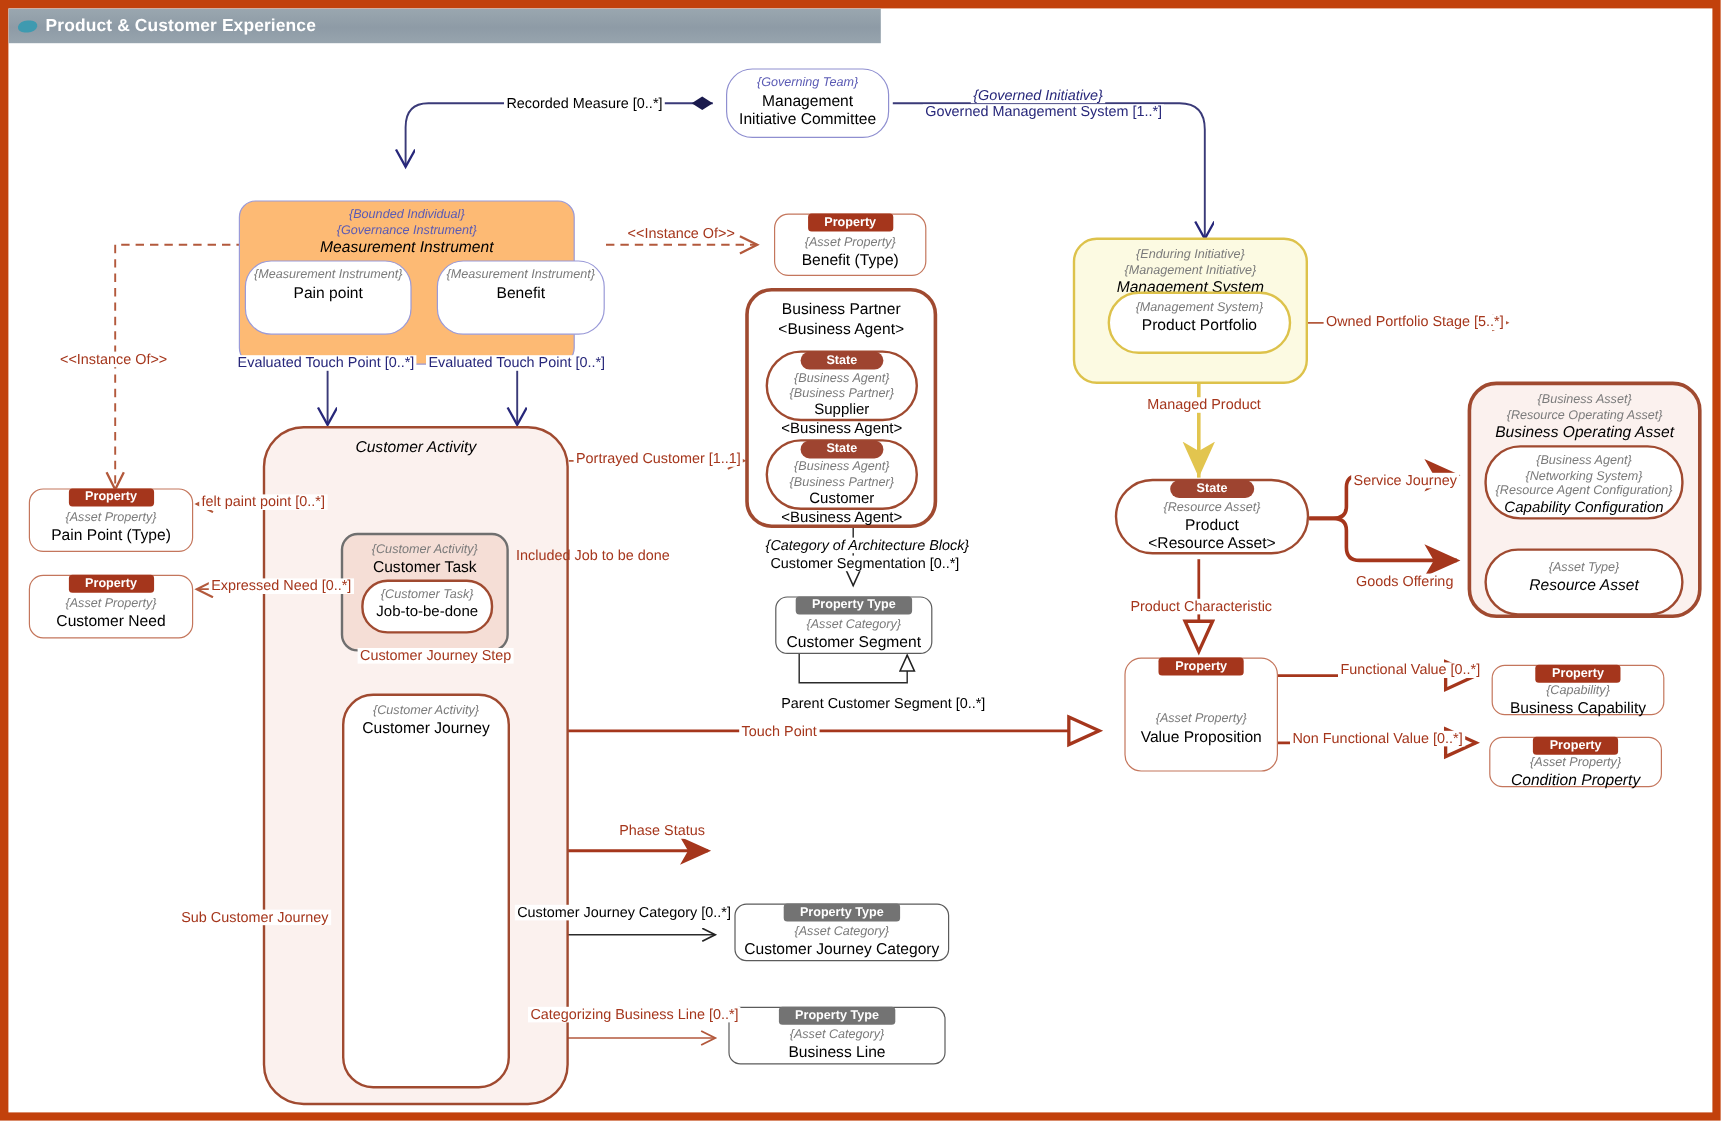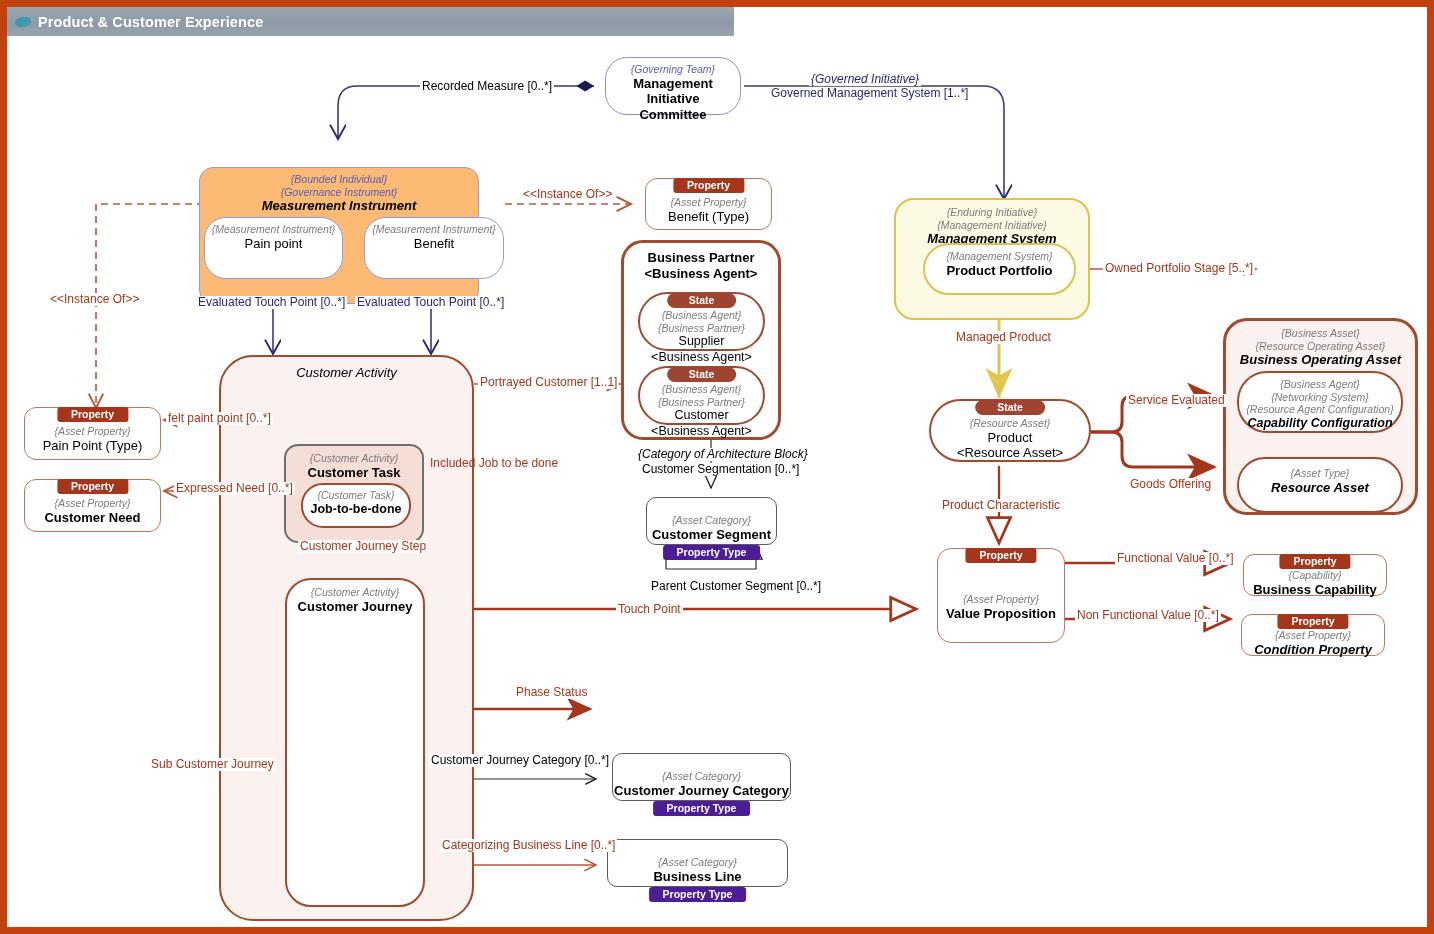--- a/index.html
+++ b/index.html
@@ -14,29 +14,29 @@
   #titlebar .tbtext{color:#ffffff;font-size:14.5px;font-weight:bold;letter-spacing:.1px;
             font-family:"Liberation Sans",sans-serif;white-space:nowrap;}
   #canvas{position:absolute;left:1px;top:29px;width:1430px;height:902px;}
   svg.layer{position:absolute;left:0;top:0;width:1430px;height:902px;overflow:visible;pointer-events:none;}
 
   .node{position:absolute;box-sizing:border-box;}
   .rr{border-radius:22px;}
   .nd-lines{position:absolute;left:0;right:0;text-align:center;}
   .st{font-style:italic;font-size:10.5px;line-height:12.5px;color:#7b7b7b;white-space:nowrap;}
   .st.blue{color:#5a5ab4;}
-  .nm{font-size:13px;line-height:15.5px;color:#000;font-weight:bold;white-space:nowrap;}
+  .nm{font-size:13px;line-height:15.5px;color:#000;font-weight:normal;white-space:nowrap;}
   .nm.it{font-style:italic;}
   .nm.rg{font-weight:normal;}
   .badge{position:absolute;top:-1px;left:50%;transform:translateX(-50%);
          color:#fff;font-size:10.5px;font-weight:bold;padding:1px 14px;border-radius:3px;
          white-space:nowrap;line-height:13px;}
   .badge.prop{background:#a5361c;}
   .badge.state{background:#9e4430;border-radius:9px;padding:1px 22px;}
-  .badge.ptype{background:#4c1d95;margin-top:48px;}
+  .badge.ptype{background:#737373;}
 
   .lbl{position:absolute;font-size:12px;color:#000;white-space:nowrap;line-height:13px;
        background:#ffffff;padding:0 2px;}
   .lbl.red{color:#a5361c;}
   .lbl.blue{color:#27277a;}
   .lbl.it{font-style:italic;}
   .lbl.nb{background:transparent;}
 </style>
 </head>
 <body>
@@ -362,20 +362,20 @@
 
     <div class="lbl red" style="left:608px;top:567px;">Touch Point</div>
     <div class="lbl red" style="left:506px;top:650px;">Phase Status</div>
     <div class="lbl" style="left:421px;top:718px;">Customer Journey Category [0..*]</div>
     <div class="lbl red" style="left:432px;top:803px;">Categorizing Business Line [0..*]</div>
 
     <div class="lbl red" style="left:1095px;top:226px;">Owned Portfolio Stage [5..*]</div>
     <div class="lbl red" style="left:946px;top:295px;">Managed Product</div>
     <div class="lbl red" style="left:932px;top:463px;">Product Characteristic</div>
 
-    <div class="lbl red" style="left:1118px;top:358px;">Service Evaluated</div>
+    <div class="lbl red" style="left:1118px;top:358px;">Service Journey</div>
     <div class="lbl red" style="left:1120px;top:442px;">Goods Offering</div>
 
     <div class="lbl red" style="left:1079px;top:516px;margin-left:28px;">Functional Value [0..*]</div>
     <div class="lbl red" style="left:1067px;top:573px;">Non Functional Value [0..*]</div>
 
   </div>
 </div>
 
 </body></html>

